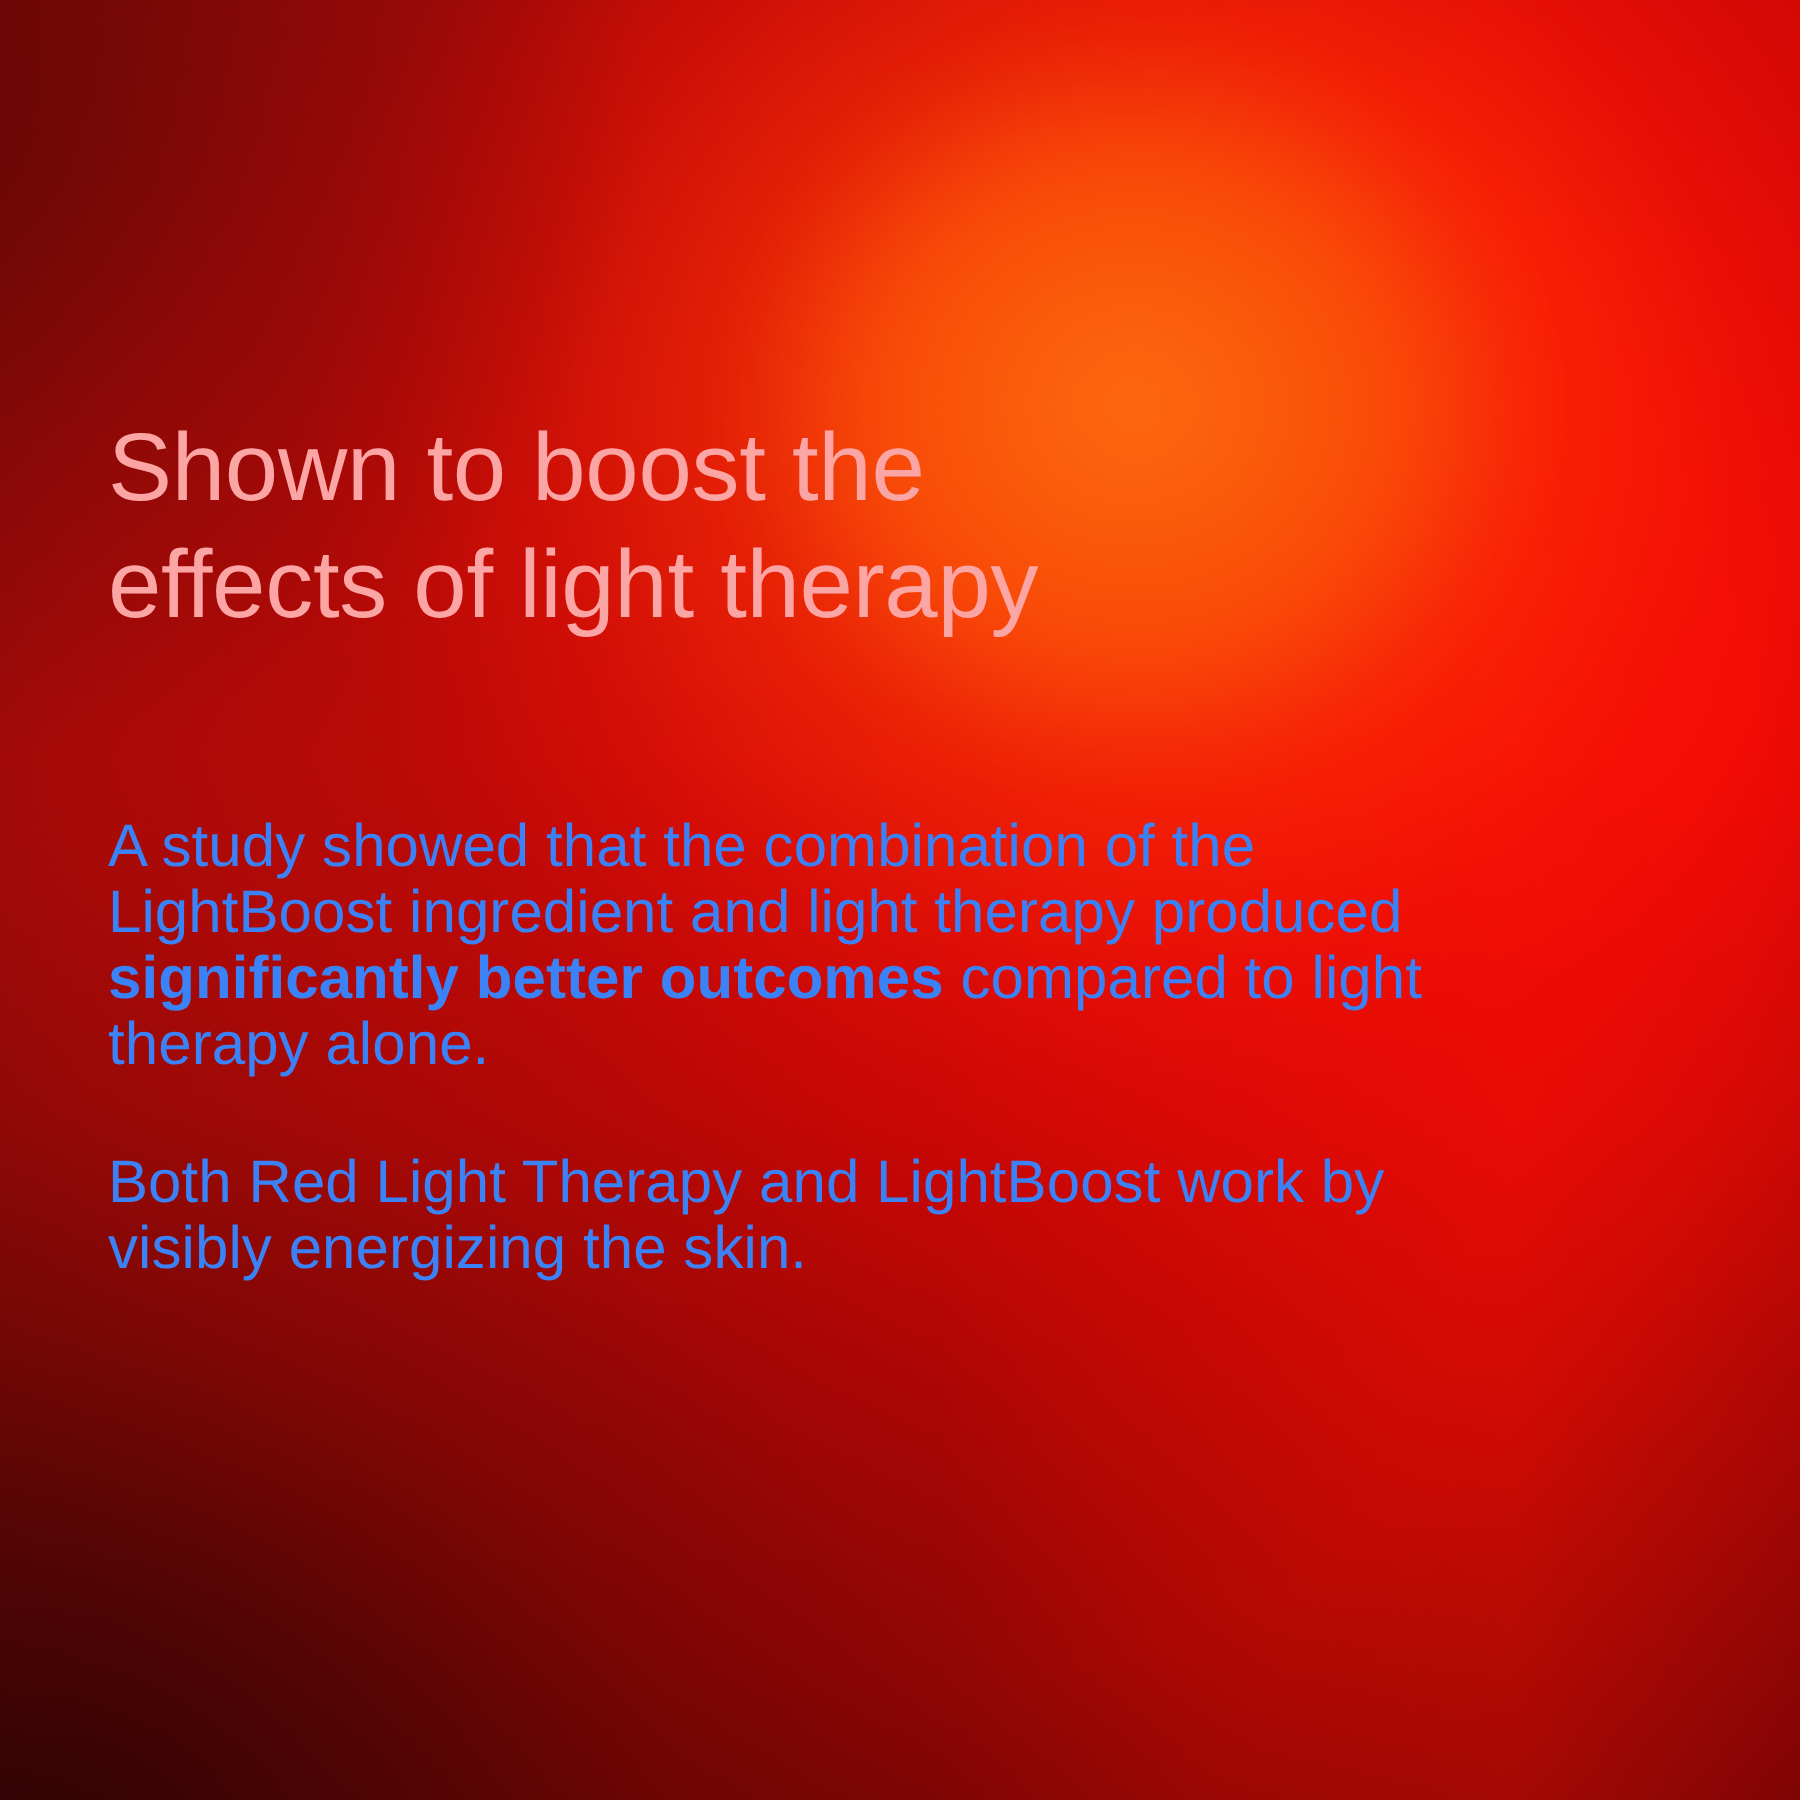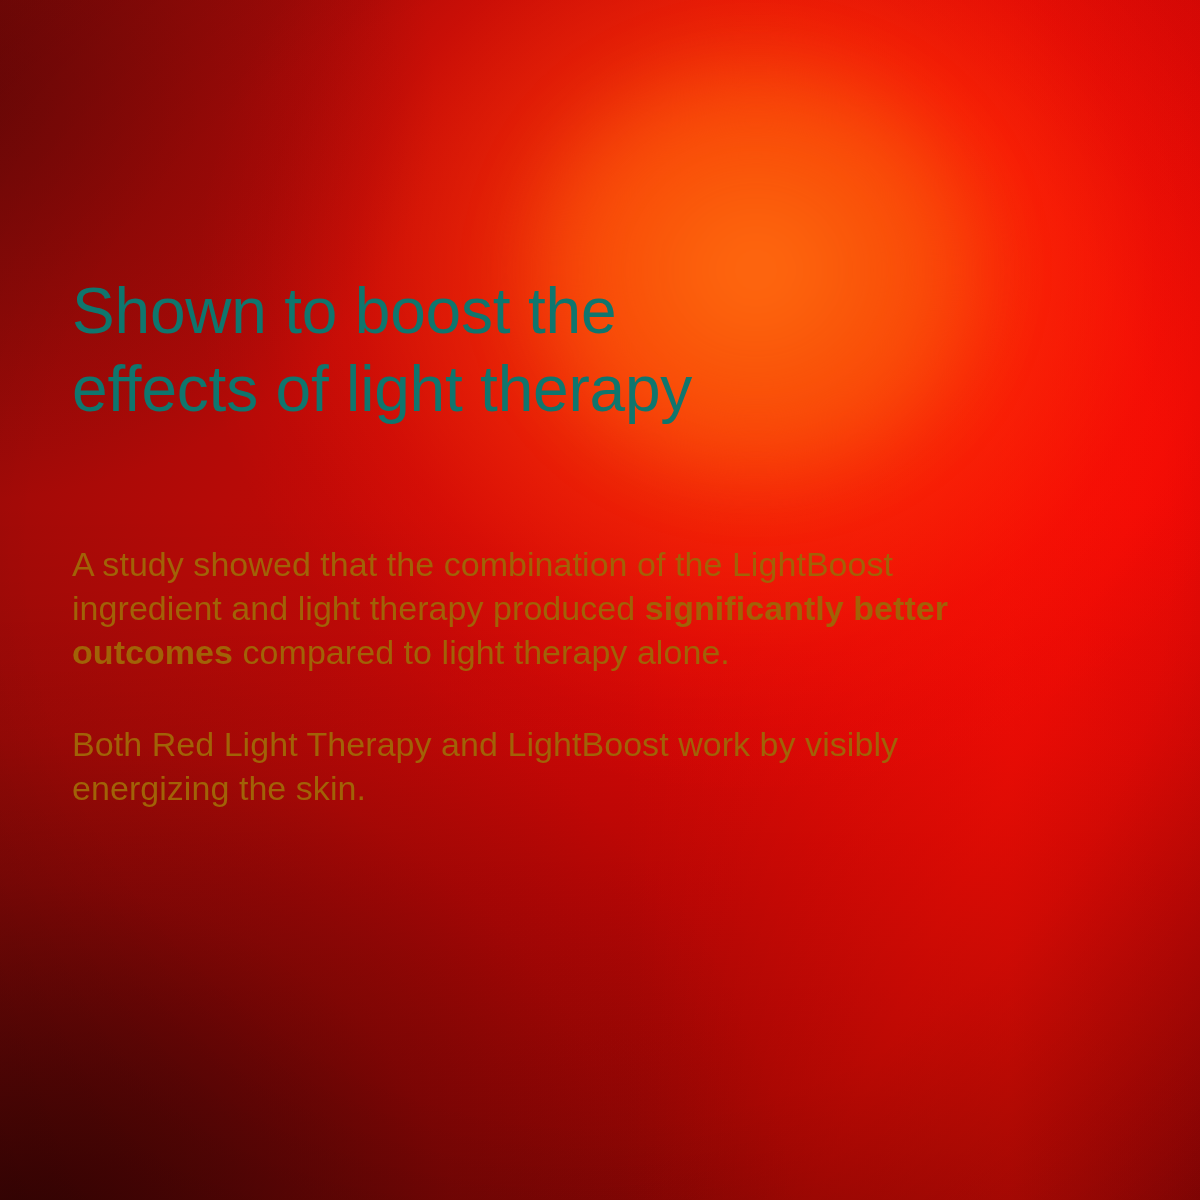--- a/index.html
+++ b/index.html
@@ -111,38 +111,38 @@
   #headline {
     position: absolute;
     top: 272px;
     left: 0;
     width: 760px;
     margin: 0;
     font-size: 64px;
     font-weight: 300;
     line-height: 78px;
     letter-spacing: -0.2px;
-    color: #0f766e;
+    color: #fca5a5;
     white-space: pre-line;
   }
 
   #body-block {
     position: absolute;
     top: 542px;
     left: 0;
     width: 900px;
   }
 
   .body-paragraph {
     margin: 0;
-    font-size: 34px;
+    font-size: 40px;
     font-weight: 400;
     line-height: 44px;
     letter-spacing: 0.05px;
-    color: #a16207;
+    color: #3b82f6;
   }
 
   #paragraph-two {
     margin-top: 48px;
   }
 
   .emphasis {
     font-weight: 700;
   }
 </style>

